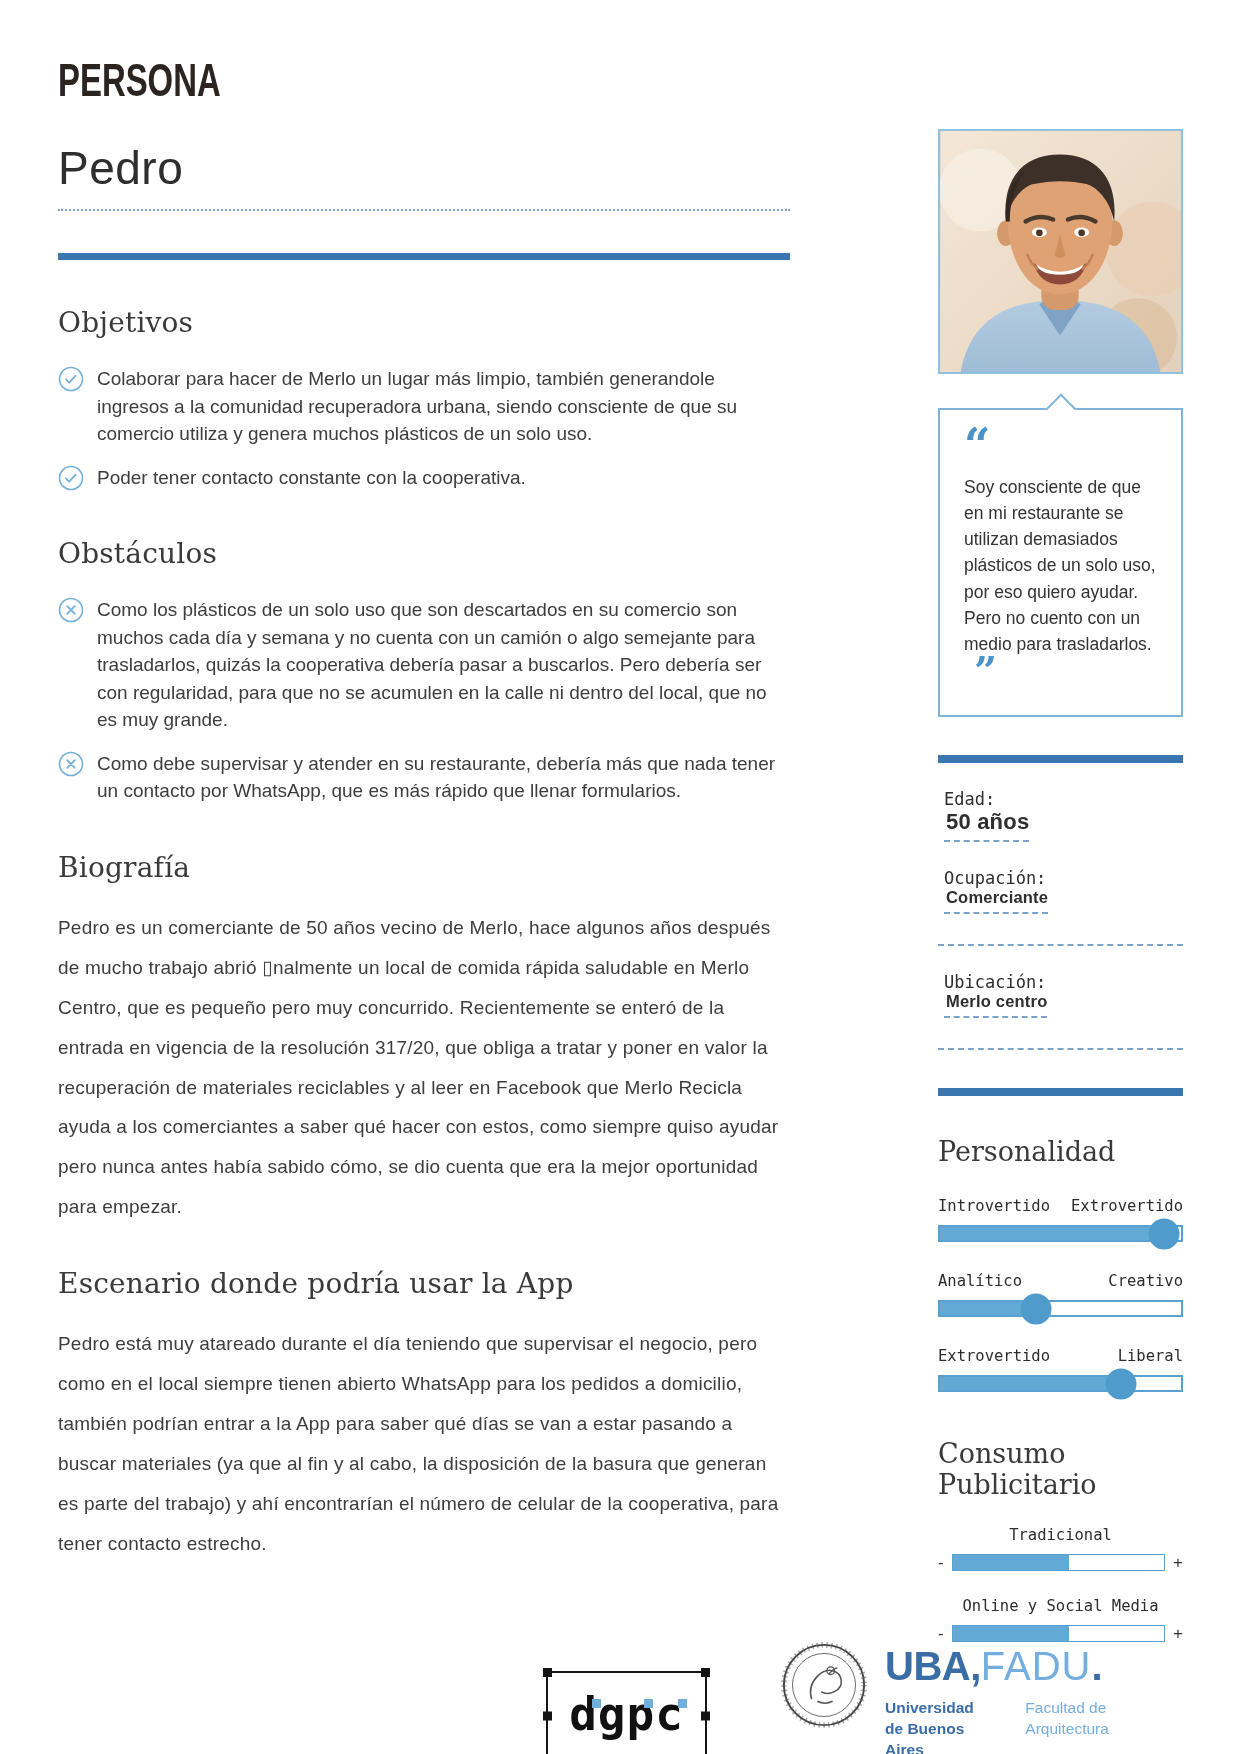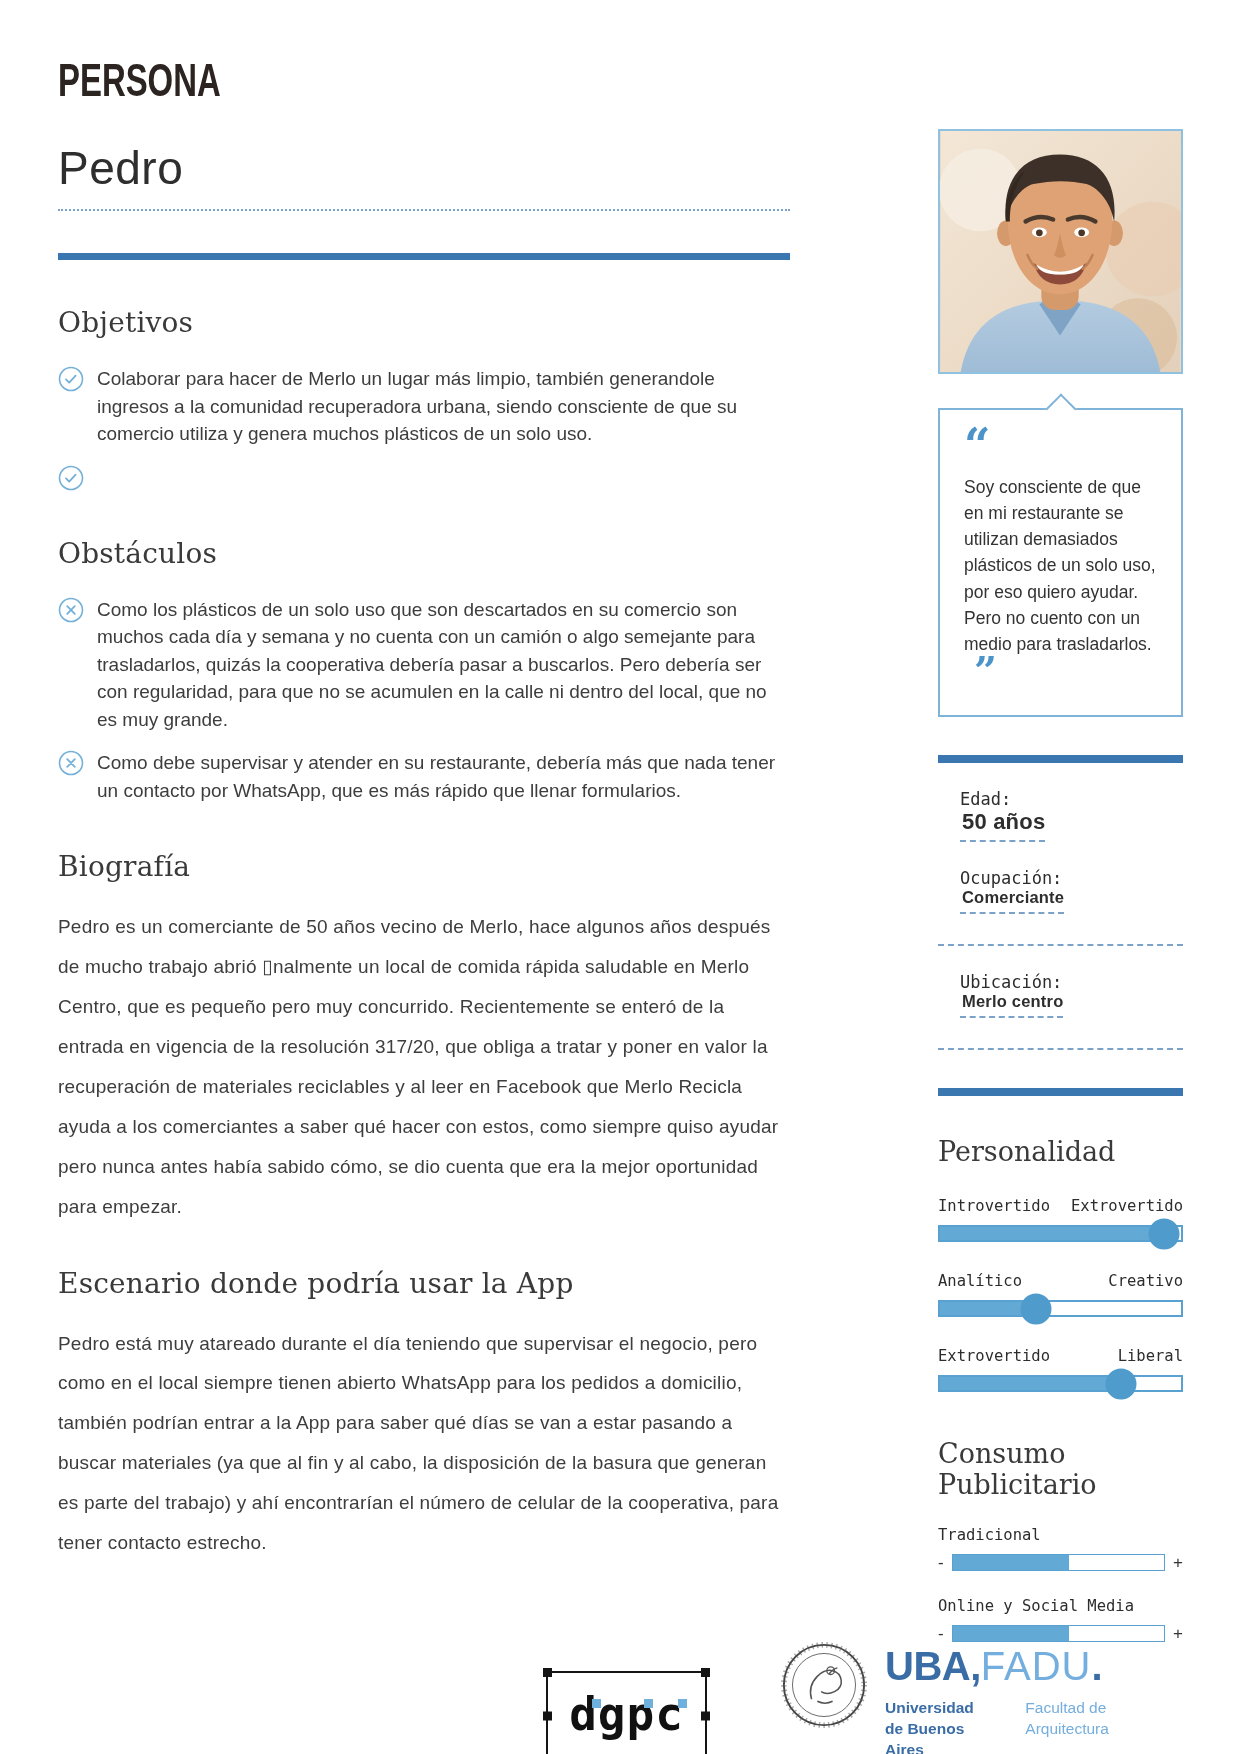--- a/index.html
+++ b/index.html
@@ -63,21 +63,21 @@
     font-size:46px;line-height:.6;display:block;margin-bottom:14px;
   }
   .qmark.close{
     display:inline;font-size:40px;line-height:0;vertical-align:-14px;margin-left:10px;
   }
   .qtext{font-size:17.5px;line-height:1.5;color:#333;}
   .sb-divider{height:8px;background:#3a76b0;margin-top:38px;}
   .field{display:flex;align-items:baseline;margin-top:26px;flex-direction:column;}
   .field-label{font-family:"DejaVu Sans Mono",monospace;font-size:17px;color:#2d2d2d;white-space:nowrap;}
   .field-value{
-    flex:1;margin-left:22px;border-bottom:2px dashed #7ba3c9;padding:0 0 5px 2px;
+    flex:1;margin-left:6px;border-bottom:2px dashed #7ba3c9;padding:0 0 5px 2px;
     font-weight:700;font-size:16.5px;color:#2e2e2e;letter-spacing:.2px;
   }
   .field-value.big{font-size:22px;font-weight:600;}
   .dash-rule{border-bottom:2px dashed #7ba3c9;height:0;margin-top:30px;}
   h3.sb-sec{
     font-family:"DejaVu Serif","Liberation Serif",serif;font-weight:400;
     font-size:27px;color:#3a3a3a;margin:40px 0 0 0;
   }
   .slider-group{margin-top:30px;}
   .slider-labels{
@@ -86,21 +86,21 @@
   }
   .slider{
     position:relative;height:17px;border:2px solid #58a1d1;background:#fff;
     margin-top:10px;box-sizing:border-box;
   }
   .slider-fill{position:absolute;top:0;bottom:0;left:0;width:var(--v,50%);background:#63a9d5;}
   .slider-knob{
     position:absolute;top:50%;left:var(--v,50%);width:31px;height:31px;border-radius:50%;
     background:#4f9bcc;transform:translate(-50%,-50%);
   }
-  .bar-group{margin-top:26px;}
+  .bar-group{margin-top:26px;text-align:center;}
   .bar-label{font-family:"DejaVu Sans Mono",monospace;font-size:15.5px;color:#2d2d2d;}
   .bar-row{display:flex;align-items:center;gap:8px;margin-top:10px;}
   .bar-end{font-size:17px;color:#333;line-height:1;}
   .bar{
     position:relative;flex:1;height:17px;border:1.5px solid #58a1d1;background:#fff;
     box-sizing:border-box;
   }
   .bar-fill{position:absolute;top:0;bottom:0;left:0;width:var(--v,50%);background:#63a9d5;}
   
   .footer{margin-top:auto;display:flex;align-items:flex-start;padding-left:488px;gap:74px;}
@@ -156,20 +156,21 @@
           </span>
           <span class="btxt">Colaborar para hacer de Merlo un lugar más limpio, también generandole ingresos a la comunidad recuperadora urbana, siendo consciente de que su comercio utiliza y genera muchos plásticos de un solo uso.</span>
         </li>
         <li>
           <span class="bullet-ico">
             <svg viewBox="0 0 26 26">
                 <circle cx="13" cy="13" r="11.5" fill="none" stroke="#74b0d8" stroke-width="1.6"></circle>
                 <path d="M8 13.4l3.2 3.2 6.4-7" fill="none" stroke="#74b0d8" stroke-width="1.8" stroke-linecap="round" stroke-linejoin="round"></path>
               </svg>
           </span>
+          <span class="btxt">Poder tener contacto constante con la cooperativa.</span>
         </li>
       </ul>
 
       <h2 class="sec">Obstáculos</h2>
       <ul class="blist">
         <li>
           <span class="bullet-ico">
             <svg viewBox="0 0 26 26">
                 <circle cx="13" cy="13" r="11.5" fill="none" stroke="#74b0d8" stroke-width="1.6"></circle>
                 <path d="M9.2 9.2l7.6 7.6M16.8 9.2l-7.6 7.6" fill="none" stroke="#74b0d8" stroke-width="1.8" stroke-linecap="round"></path>

